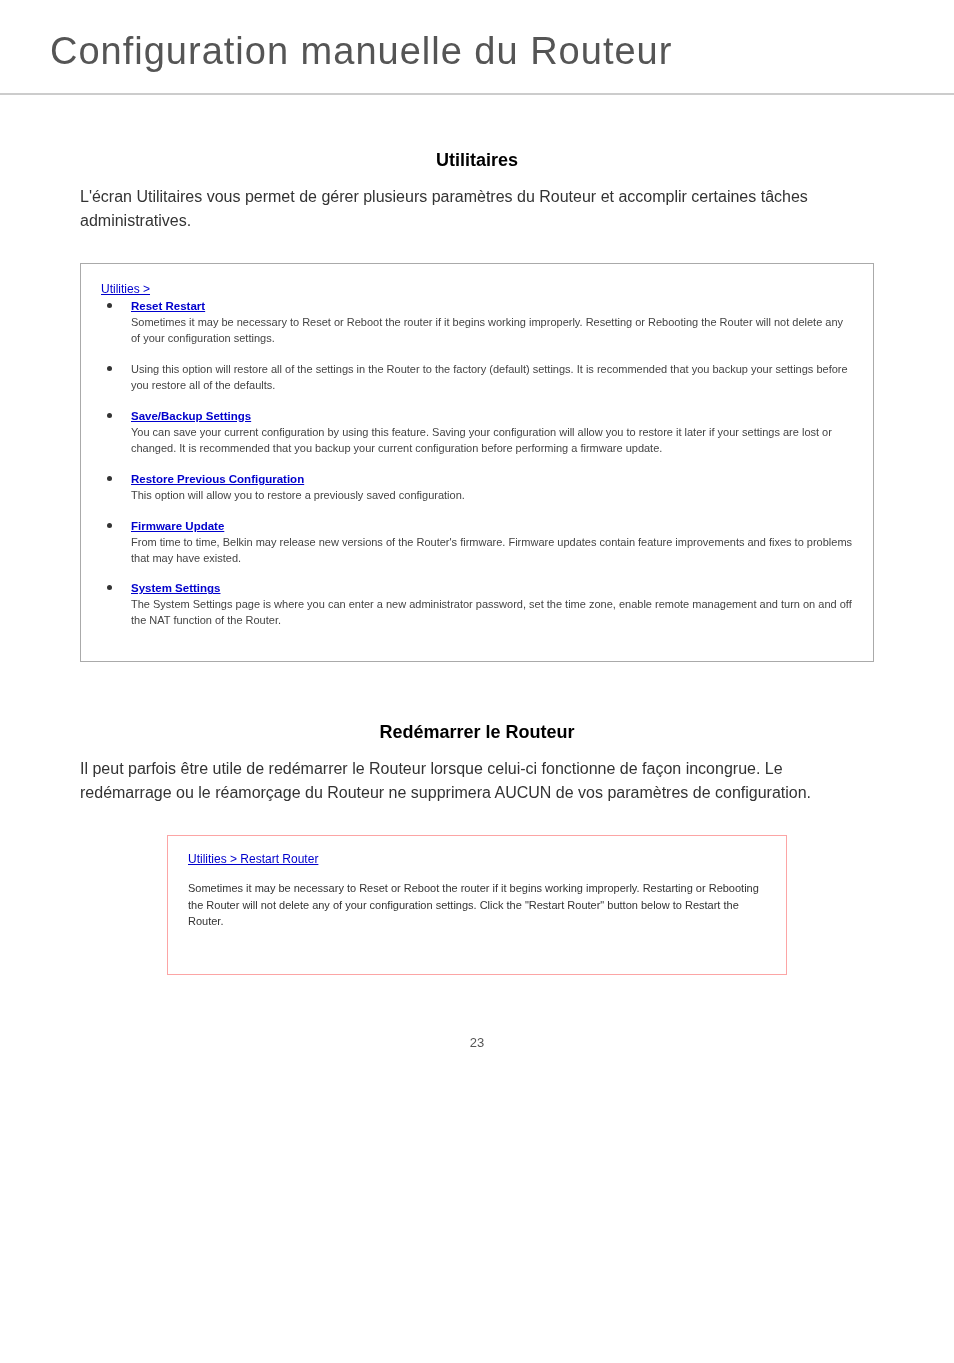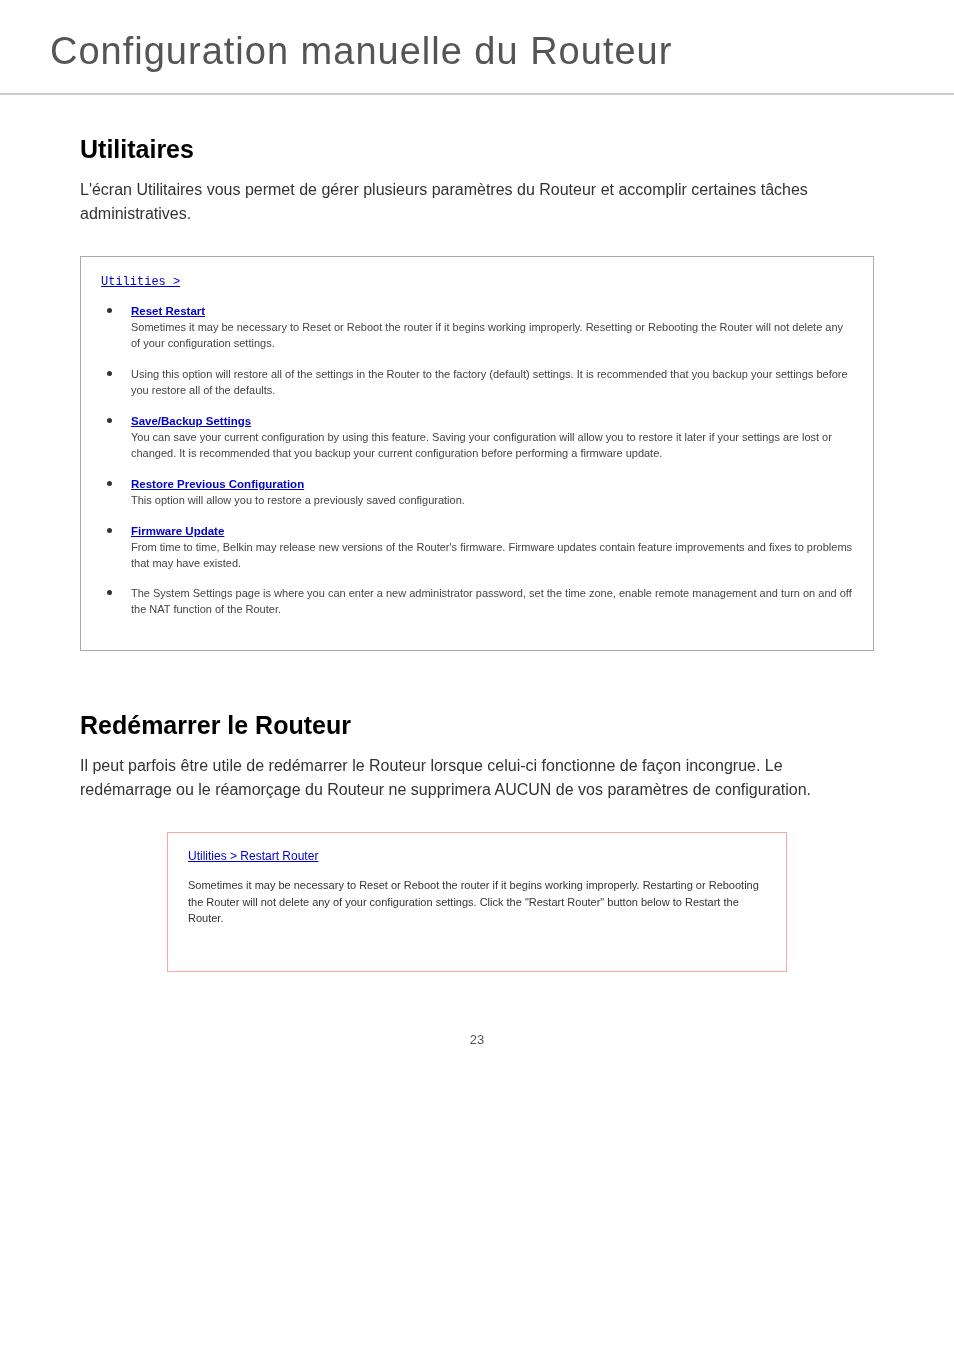--- a/index.html
+++ b/index.html
@@ -7,62 +7,61 @@
       font-family: Arial, Helvetica, sans-serif;
       background: #ffffff;
       color: #333333;
       width: 954px;
       min-height: 1363px;
     }
 
     .page-header {
       padding: 30px 50px 20px 50px;
       border-bottom: 2px solid #cccccc;
-      margin-bottom: 0;
+      margin-bottom: 15px;
     }
 
     .page-title {
       font-size: 38px;
       font-weight: 300;
       color: #555555;
       letter-spacing: 1px;
     }
 
     .main-content {
       padding: 40px 80px;
     }
 
     .section-title {
-      font-size: 25px;
+      font-size: 18px;
       font-weight: bold;
       color: #000000;
       margin-bottom: 14px;
+      text-align: center;
     }
 
     .section-intro {
       font-size: 16px;
       color: #333333;
       line-height: 1.5;
       margin-bottom: 30px;
     }
 
     .ui-box {
       border: 1px solid #aaaaaa;
       padding: 18px 20px 20px 20px;
       margin-bottom: 60px;
       background: #ffffff;
     }
 
     .ui-box-breadcrumb {
       font-size: 12px;
       color: #0000cc;
       text-decoration: underline;
-      margin-bottom: 12px;
-      cursor: pointer;
-      font-family: Liberation Mono, monospace;
+      cursor: pointer;
     }
 
     .ui-box-desc {
       font-size: 11.5px;
       color: #333;
       margin-bottom: 14px;
       line-height: 1.5;
     }
 
     .ui-item {
@@ -182,20 +181,21 @@
           <div class="ui-item-title">Restore Previous Configuration</div>
           <div class="ui-item-body">This option will allow you to restore a previously saved configuration.</div>
         </li>
 
         <li class="ui-item">
           <div class="ui-item-title">Firmware Update</div>
           <div class="ui-item-body">From time to time, Belkin may release new versions of the Router's firmware. Firmware updates contain feature improvements and fixes to problems that may have existed.</div>
         </li>
 
         <li class="ui-item">
+          <div class="ui-item-title">System Settings</div>
           <div class="ui-item-body">The System Settings page is where you can enter a new administrator password, set the time zone, enable remote management and turn on and off the NAT function of the Router.</div>
         </li>
       </ul>
     </div>
   </div>
 
   <div class="section section2">
     <h2 class="section-title">Redémarrer le Routeur</h2>
     <p class="section-intro">Il peut parfois être utile de redémarrer le Routeur lorsque celui-ci fonctionne de façon incongrue. Le redémarrage ou le réamorçage du Routeur ne supprimera AUCUN de vos paramètres de configuration.</p>
 

